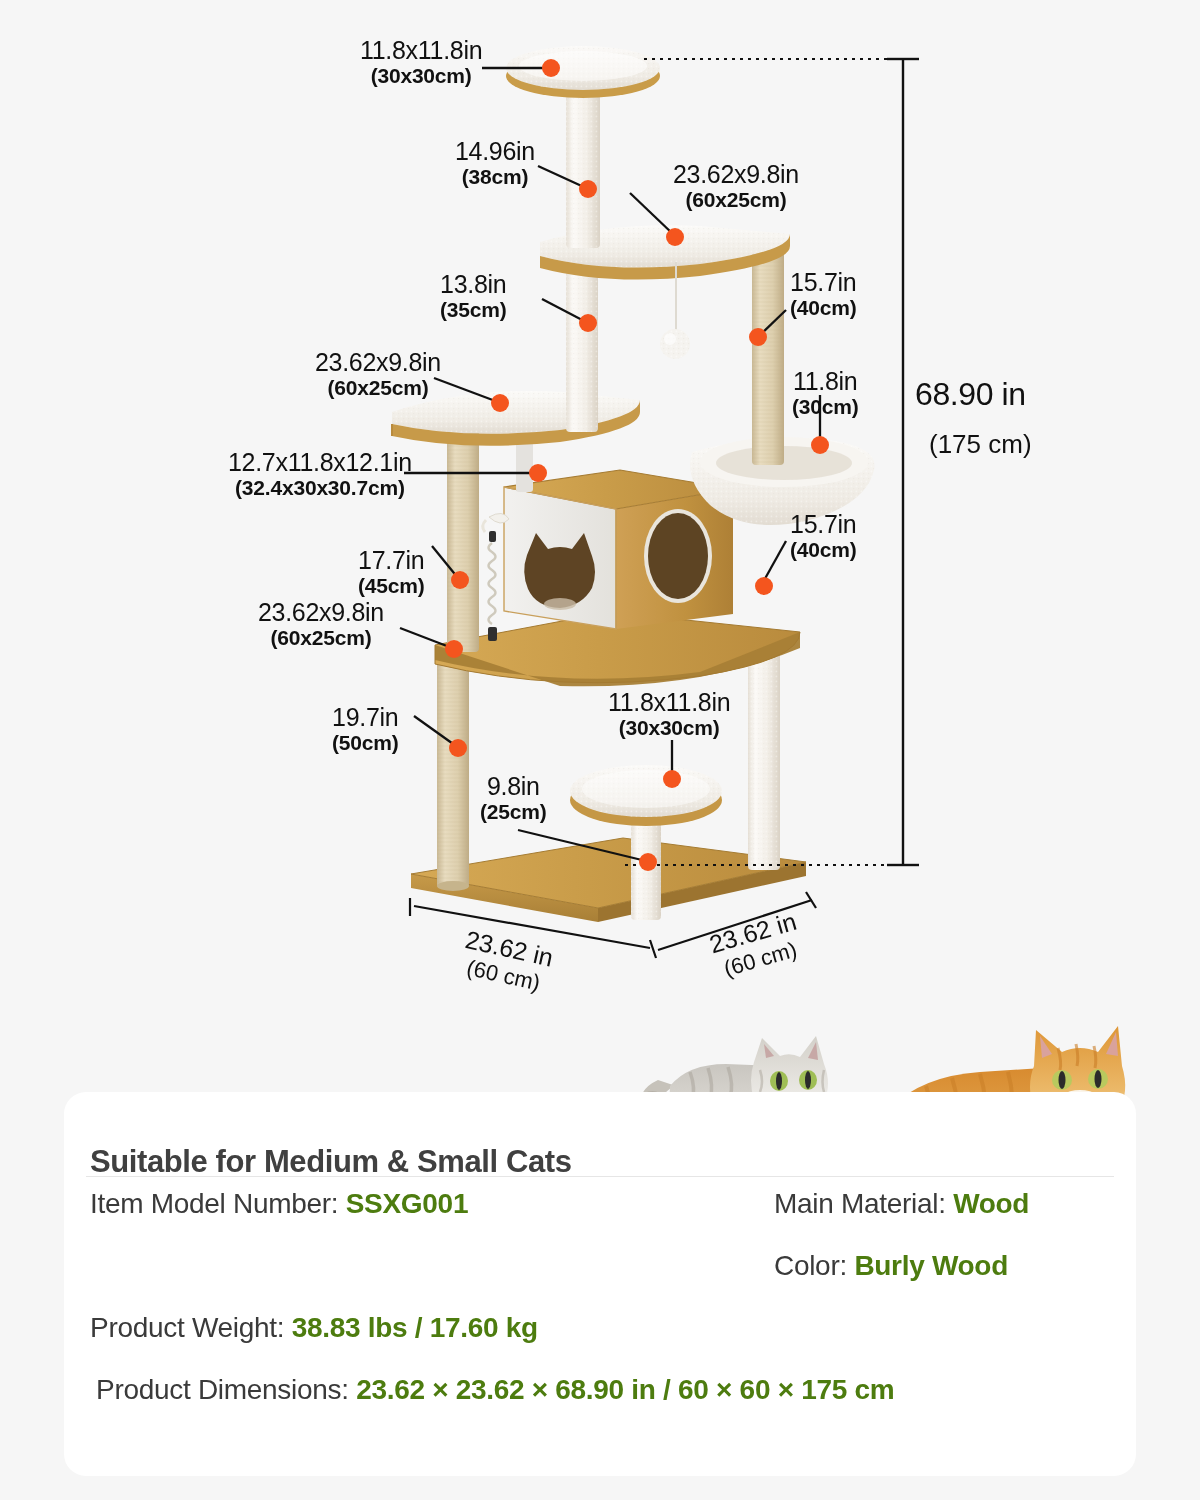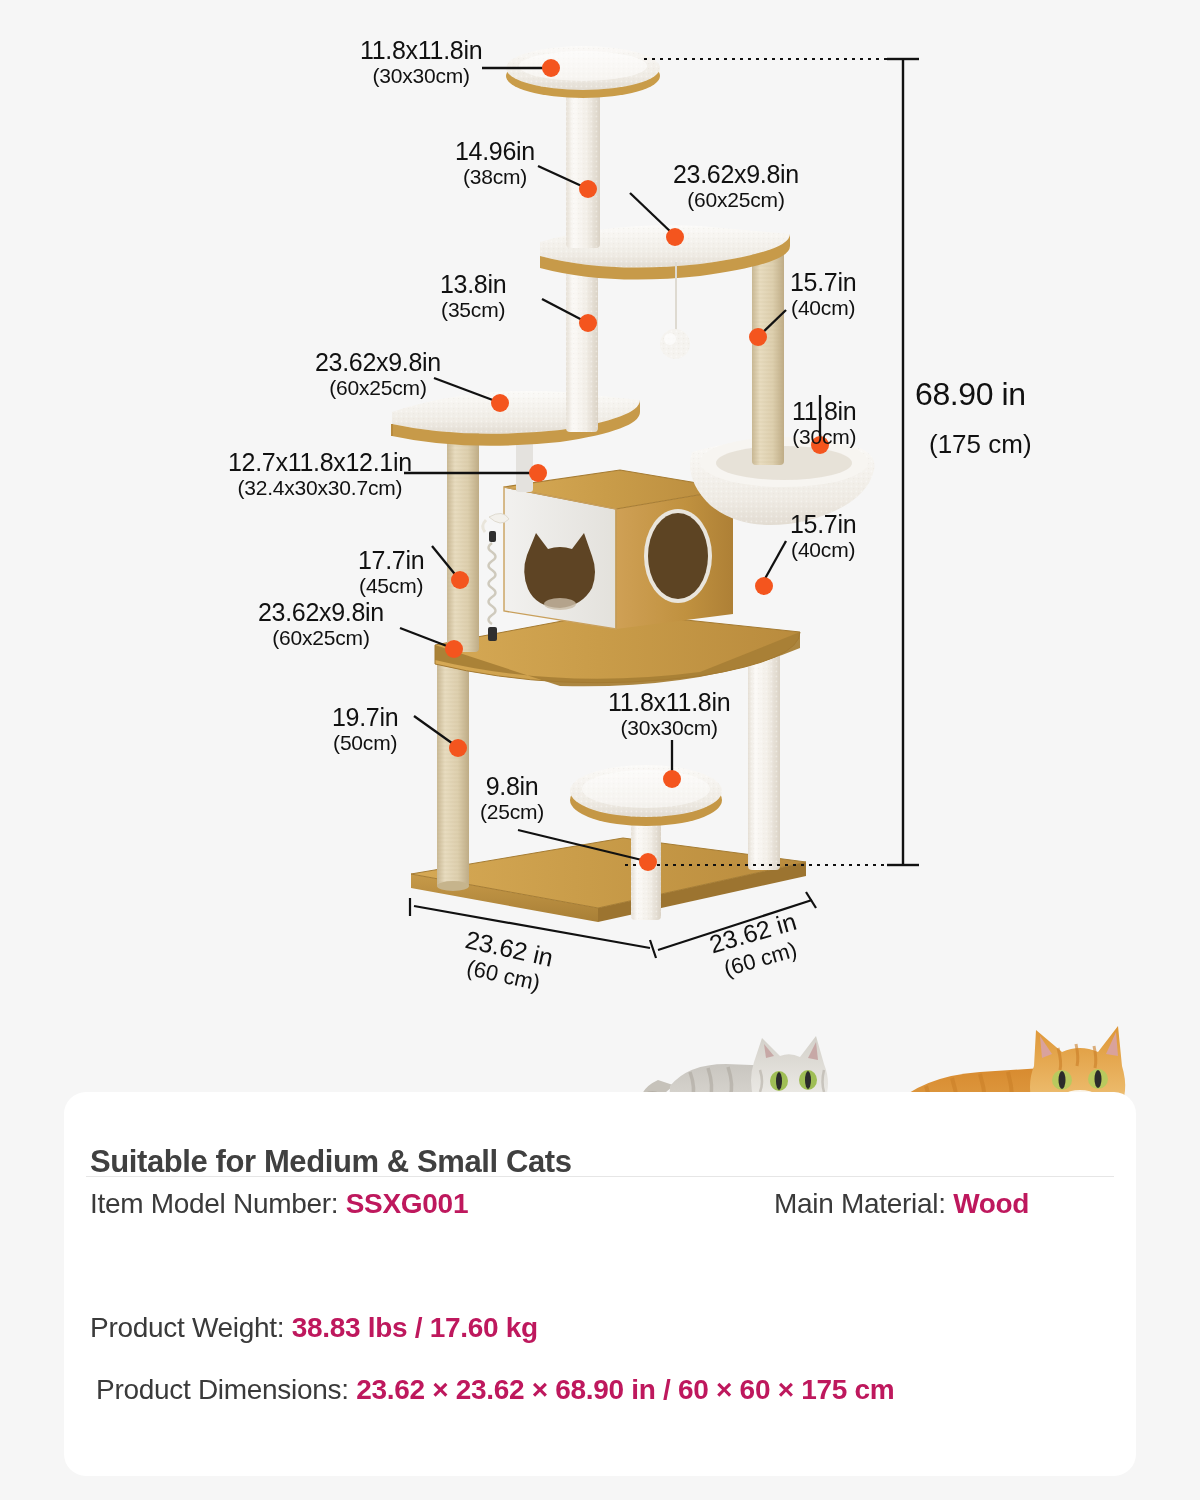--- a/index.html
+++ b/index.html
@@ -12,21 +12,21 @@
   }
   #root { position: relative; width: 1200px; height: 1500px; }
 
   
   .stage { position: absolute; left: 0; top: 0; width: 1200px; height: 1040px; }
   .svg-layer { position: absolute; left: 0; top: 0; }
 
   
   .callout { position: absolute; color: #111; line-height: 1.12; white-space: nowrap; }
   .callout .l1 { font-size: 25px; font-weight: 400; letter-spacing: -0.3px; }
-  .callout .l2 { font-size: 21px; font-weight: 400; letter-spacing: -0.2px; }
+  .callout .l2 { font-size: 21px; font-weight: 700; letter-spacing: -0.2px; }
   .callout.ctr { text-align: center; }
 
   
   .height-label { position: absolute; left: 915px; top: 376px; color: #111; }
   .height-label .l1 { font-size: 32px; letter-spacing: -0.4px; }
   .height-label .l2 { font-size: 26px; padding-left: 14px; margin-top: 16px; }
 
   
   .rot-label { position: absolute; color: #111; white-space: nowrap; text-align: center; }
   .rot-label .l1 { font-size: 25px; }
@@ -48,21 +48,21 @@
   }
   .spec-divider {
     position: absolute; left: 22px; top: 84px; width: 1028px; height: 1px;
     background: #e6e6e6;
   }
   .spec-rows { position: absolute; left: 26px; top: 96px; width: 1020px; }
   .spec-row { position: relative; height: 62px; }
   .spec-cell { position: absolute; font-size: 28px; color: #3a3a3a; letter-spacing: -0.3px; white-space: nowrap; }
   .spec-cell.col1 { left: 0; }
   .spec-cell.col2 { left: 684px; }
-  .spec-cell .val { color: #be185d; font-weight: bold; }
+  .spec-cell .val { color: #4d7c0f; font-weight: bold; }
   .spec-row.wide .spec-cell.col1 { left: 6px; }
 
   
   .cat-photo { position: absolute; }
 </style>
 </head>
 <body>
 
 <div id="root">
 
@@ -313,21 +313,21 @@
     <div class="callout ctr" style="left:440px; top:270px;">
       <div class="l1">13.8in</div>
       <div class="l2">(35cm)</div>
     </div>
 
     <div class="callout ctr" style="left:315px; top:348px;">
       <div class="l1">23.62x9.8in</div>
       <div class="l2">(60x25cm)</div>
     </div>
 
-    <div class="callout ctr" style="left:792px; top:367px;margin-top:30px;">
+    <div class="callout ctr" style="left:792px; top:367px;">
       <div class="l1">11.8in</div>
       <div class="l2">(30cm)</div>
     </div>
 
     <div class="callout ctr" style="left:228px; top:448px;">
       <div class="l1">12.7x11.8x12.1in</div>
       <div class="l2">(32.4x30x30.7cm)</div>
     </div>
 
     <div class="callout ctr" style="left:790px; top:510px;">
@@ -469,20 +469,23 @@
       <div class="spec-row">
         <div class="spec-cell col1">
           <span>Item Model Number: </span><span class="val">SSXG001</span>
         </div>
         <div class="spec-cell col2">
           <span>Main Material: </span><span class="val">Wood</span>
         </div>
       </div>
 
       <div class="spec-row">
+        <div class="spec-cell col2">
+          <span>Color: </span><span class="val">Burly Wood</span>
+        </div>
       </div>
 
       <div class="spec-row">
         <div class="spec-cell col1">
           <span>Product Weight: </span><span class="val">38.83 lbs / 17.60 kg</span>
         </div>
       </div>
 
       <div class="spec-row wide">
         <div class="spec-cell col1">

